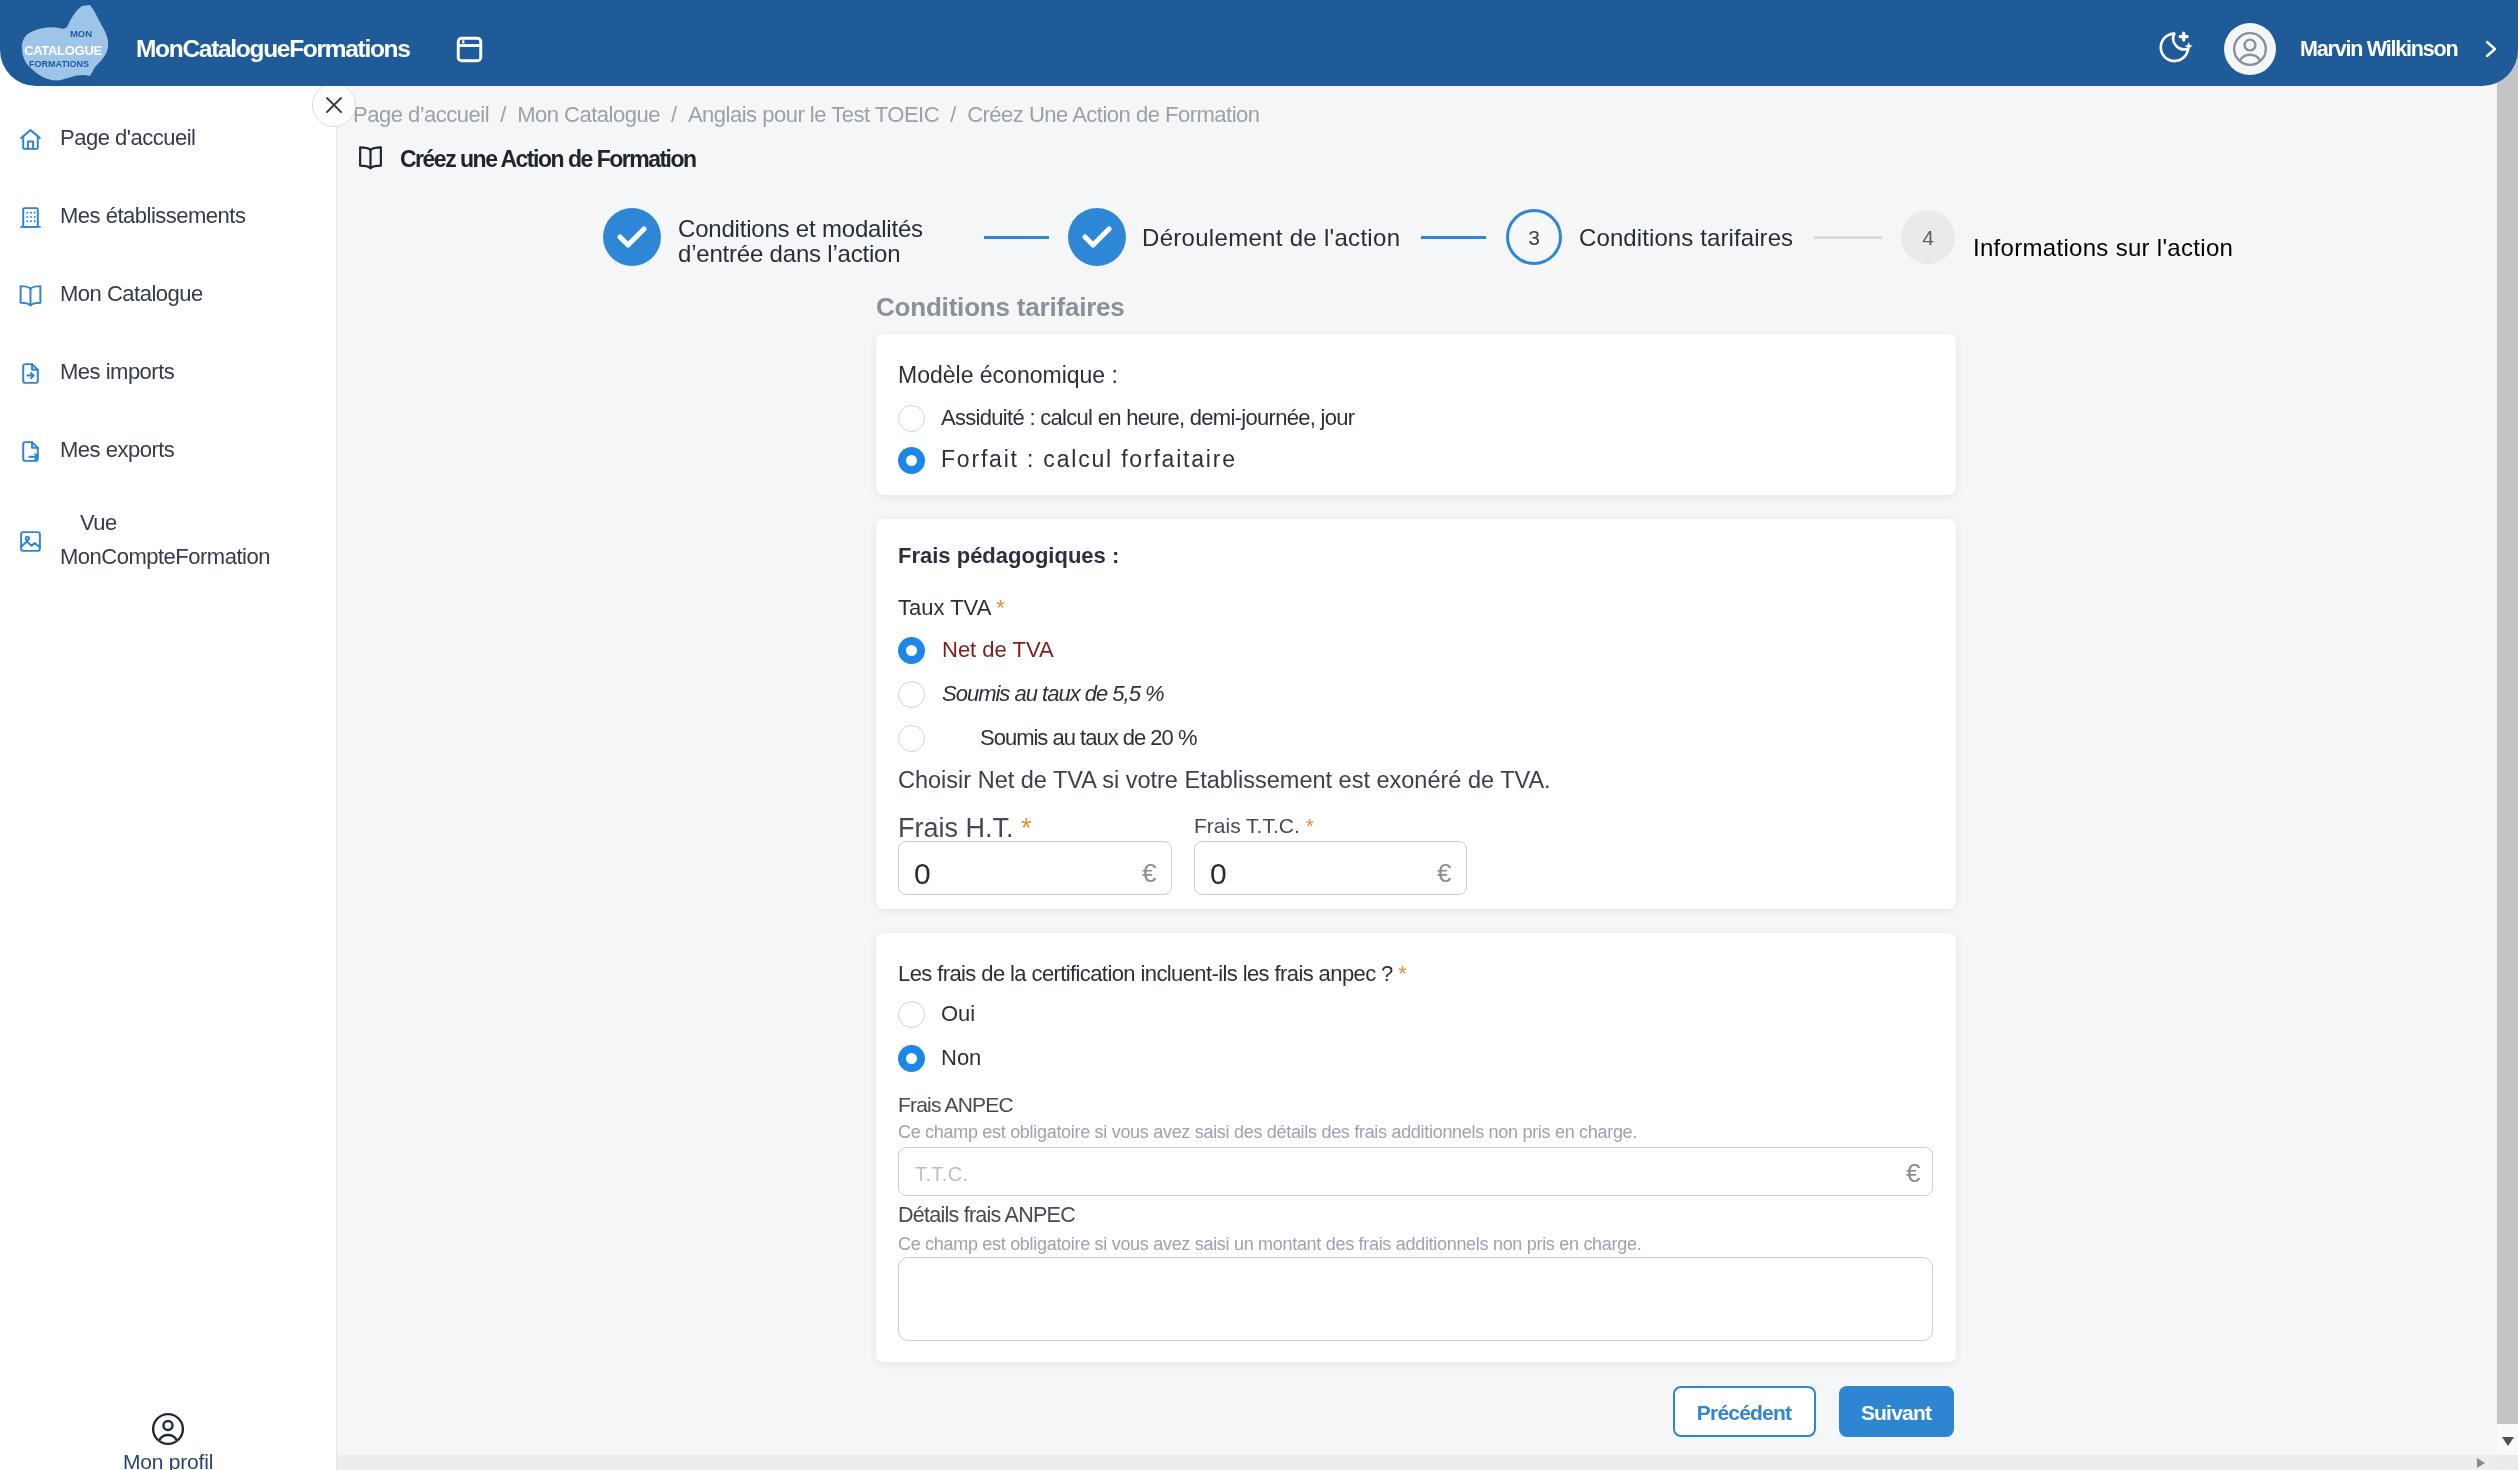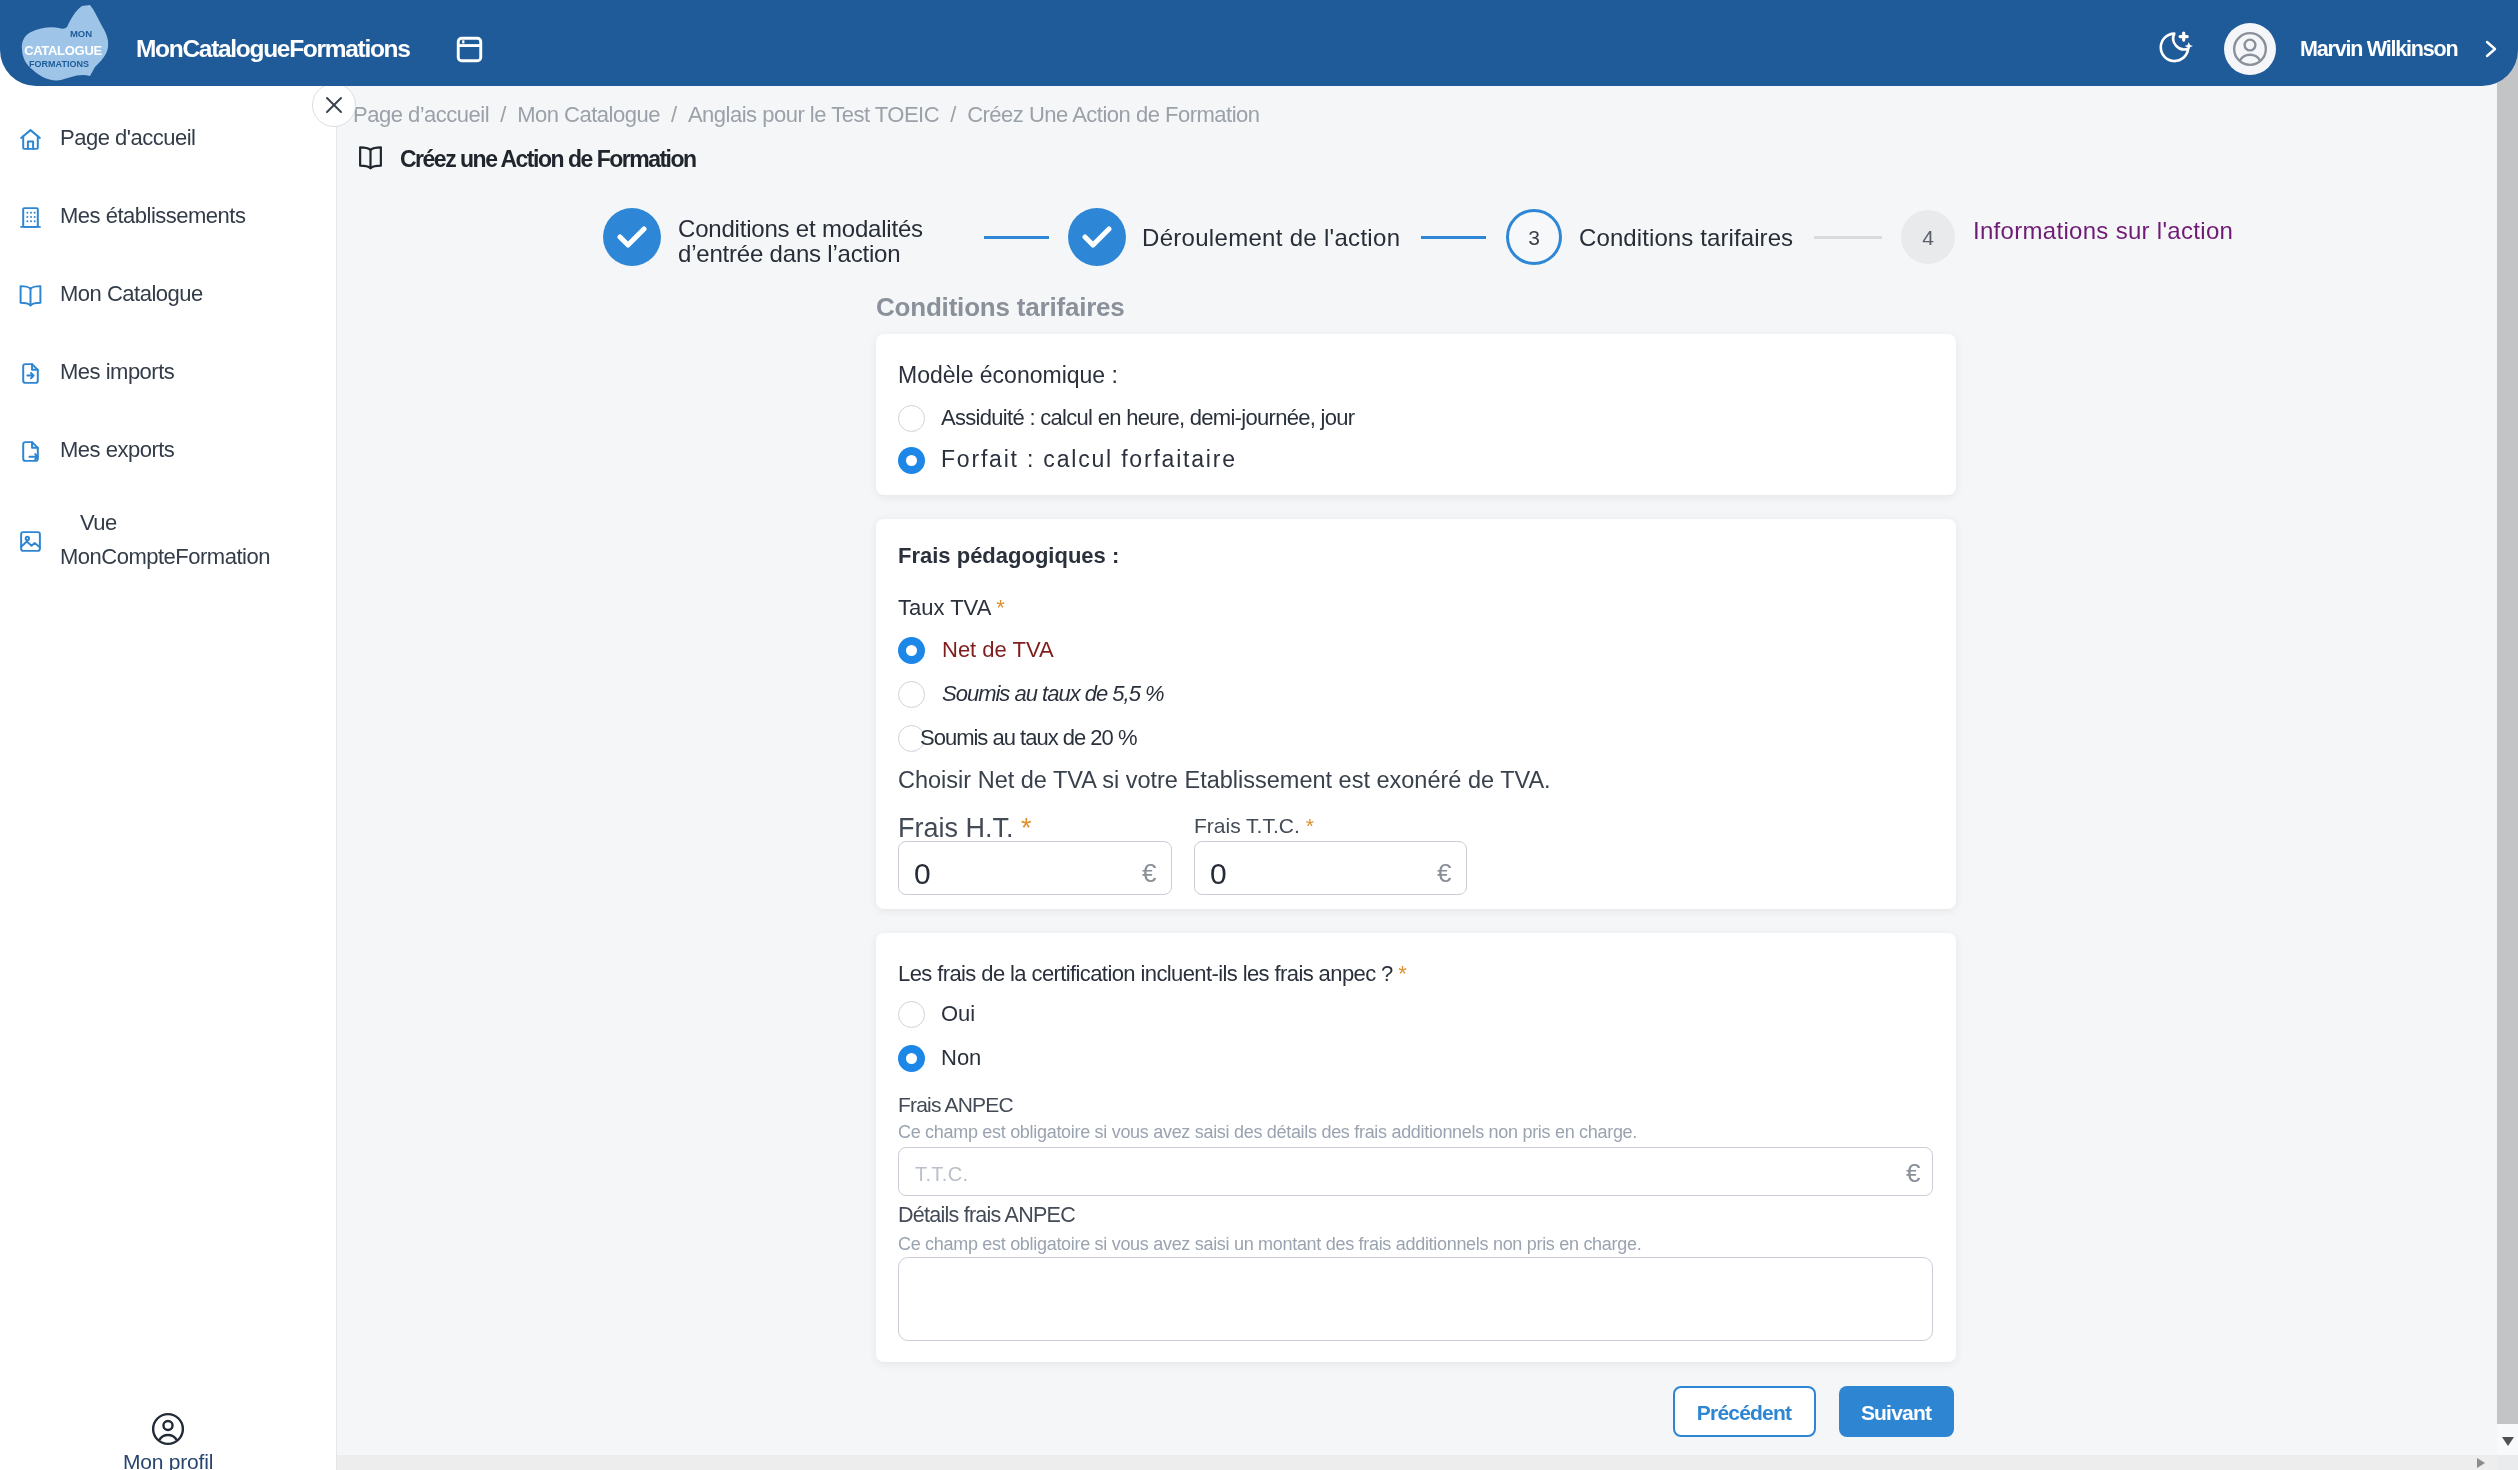--- a/index.html
+++ b/index.html
@@ -146,40 +146,40 @@
     <polyline points="3,12 11,20 27,4"></polyline>
   </svg>
 <div class="t" style="left:1142px; top:226px; font-size:24px; color:#272e38; letter-spacing:0.3px;">Déroulement de l'action</div>
 <div class="conn" style="left:1421px; width:65px; background:#2e87d6;"></div>
 <div class="stepc" style="left:1506px; top:209px; width:56px; height:56px; border:3px solid #2e87d6; background:#f7f8f9;"></div>
 <div class="t" style="left:1534px; top:227px; transform:translateX(-50%); font-size:21px; color:#3a414b;">3</div>
 <div class="t" style="left:1579px; top:226px; font-size:24px; color:#272e38; letter-spacing:0.1px;">Conditions tarifaires</div>
 <div class="conn" style="left:1814px; width:68px; background:#d8dadd;"></div>
 <div class="stepc" style="left:1901px; top:210px; width:54px; height:54px; background:#e9eaec;"></div>
 <div class="t" style="left:1928px; top:227px; transform:translateX(-50%); font-size:21px; color:#5a6069;">4</div>
-<div class="t" style="left:1973px; top:219px; font-size:24px; color:#701a75; letter-spacing:0.3px;">Informations sur l'action</div>
+<div class="t" style="left:1973px; top:236px; font-size:24px; color:#000000; letter-spacing:0.3px;">Informations sur l'action</div>
 
 <div class="t" style="left:876px; top:294px; font-size:26px; font-weight:bold; color:#8a919b; letter-spacing:-0.2px;">Conditions tarifaires</div>
 
 <div class="card" style="top:334px; height:161px;"></div>
 <div class="t" style="left:898px; top:364px; font-size:23px; color:#2a313c; z-index:7;">Modèle économique :</div>
 <div class="radio" style="left:898px; top:405px; z-index:7;"></div>
 <div class="t" style="left:941px; top:407px; font-size:22px; color:#2a313c; letter-spacing:-0.7px; z-index:7;">Assiduité : calcul en heure, demi-journée, jour</div>
 <div class="radio on" style="left:898px; top:447px; z-index:7;"></div>
 <div class="t" style="left:941px; top:448px; font-size:23px; color:#2a313c; letter-spacing:1.8px; z-index:7;">Forfait : calcul forfaitaire</div>
 
 <div class="card" style="top:519px; height:390px;"></div>
 <div class="t" style="left:898px; top:545px; font-size:22px; font-weight:bold; color:#2a313c; z-index:7;">Frais pédagogiques :</div>
 <div class="t" style="left:898px; top:597px; font-size:22px; color:#2a313c; z-index:7;">Taux TVA <span style="color:#e0912f;">*</span></div>
 <div class="radio on" style="left:898px; top:637px; z-index:7;"></div>
 <div class="t" style="left:942px; top:639px; font-size:22px; color:#7f1d1d; z-index:7;">Net de TVA</div>
 <div class="radio" style="left:898px; top:681px; z-index:7;"></div>
 <div class="t" style="left:942px; top:683px; font-size:22px; color:#2a313c; letter-spacing:-1px; z-index:7;font-style:italic;">Soumis au taux de 5,5 %</div>
 <div class="radio" style="left:898px; top:725px; z-index:7;"></div>
-<div class="t" style="left:920px; top:727px; font-size:22px; color:#2a313c; letter-spacing:-1px; z-index:7;">Soumis au taux de 20 %</div>
+<div class="t" style="left:980px; top:727px; font-size:22px; color:#2a313c; letter-spacing:-1px; z-index:7;">Soumis au taux de 20 %</div>
 <div class="t" style="left:898px; top:769px; font-size:23.5px; color:#39414c; z-index:7;">Choisir Net de TVA si votre Etablissement est exonéré de TVA.</div>
 <div class="t" style="left:898px; top:815px; font-size:27px; color:#434b56; z-index:7;">Frais H.T. <span style="color:#e0912f;">*</span></div>
 <div class="t" style="left:1194px; top:815px; font-size:21px; color:#434b56; z-index:7;">Frais T.T.C. <span style="color:#e0912f;">*</span></div>
 <div class="inp" style="left:898px; top:841px; width:274px; height:54px; z-index:7;"></div>
 <div class="t" style="left:914px; top:859px; font-size:30px; color:#262d37; z-index:8;">0</div>
 <div class="euro" style="left:1142px; top:860px; z-index:8;">€</div>
 <div class="inp" style="left:1194px; top:841px; width:273px; height:54px; z-index:7;"></div>
 <div class="t" style="left:1210px; top:859px; font-size:30px; color:#262d37; z-index:8;">0</div>
 <div class="euro" style="left:1437px; top:860px; z-index:8;">€</div>
 

